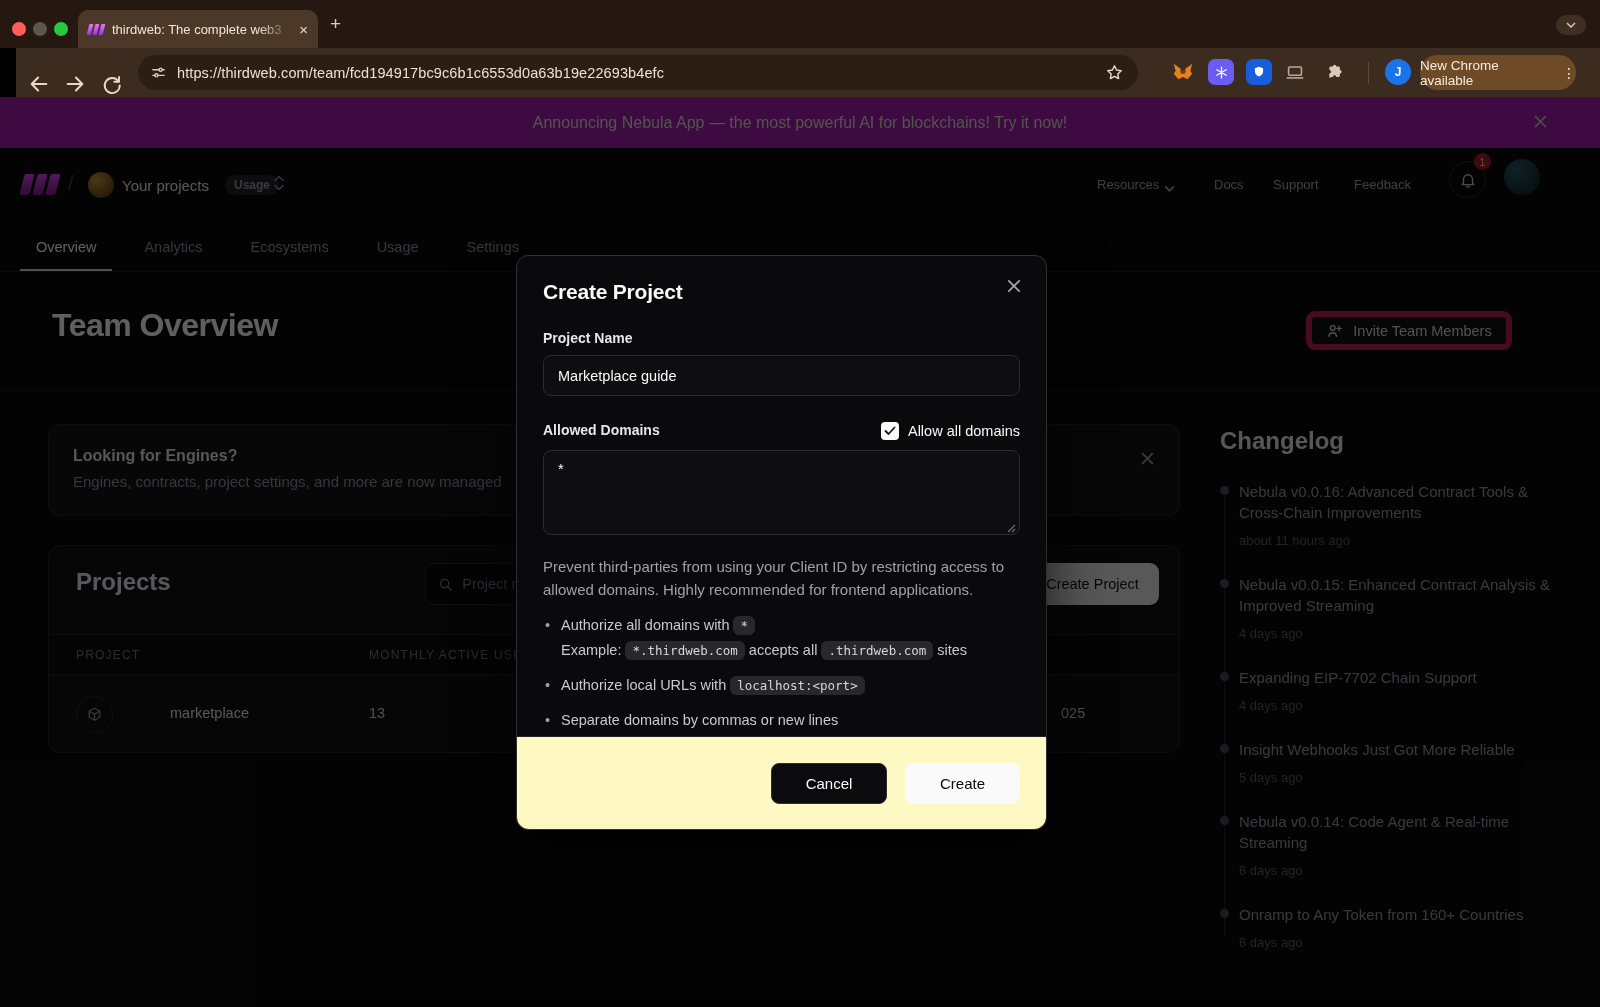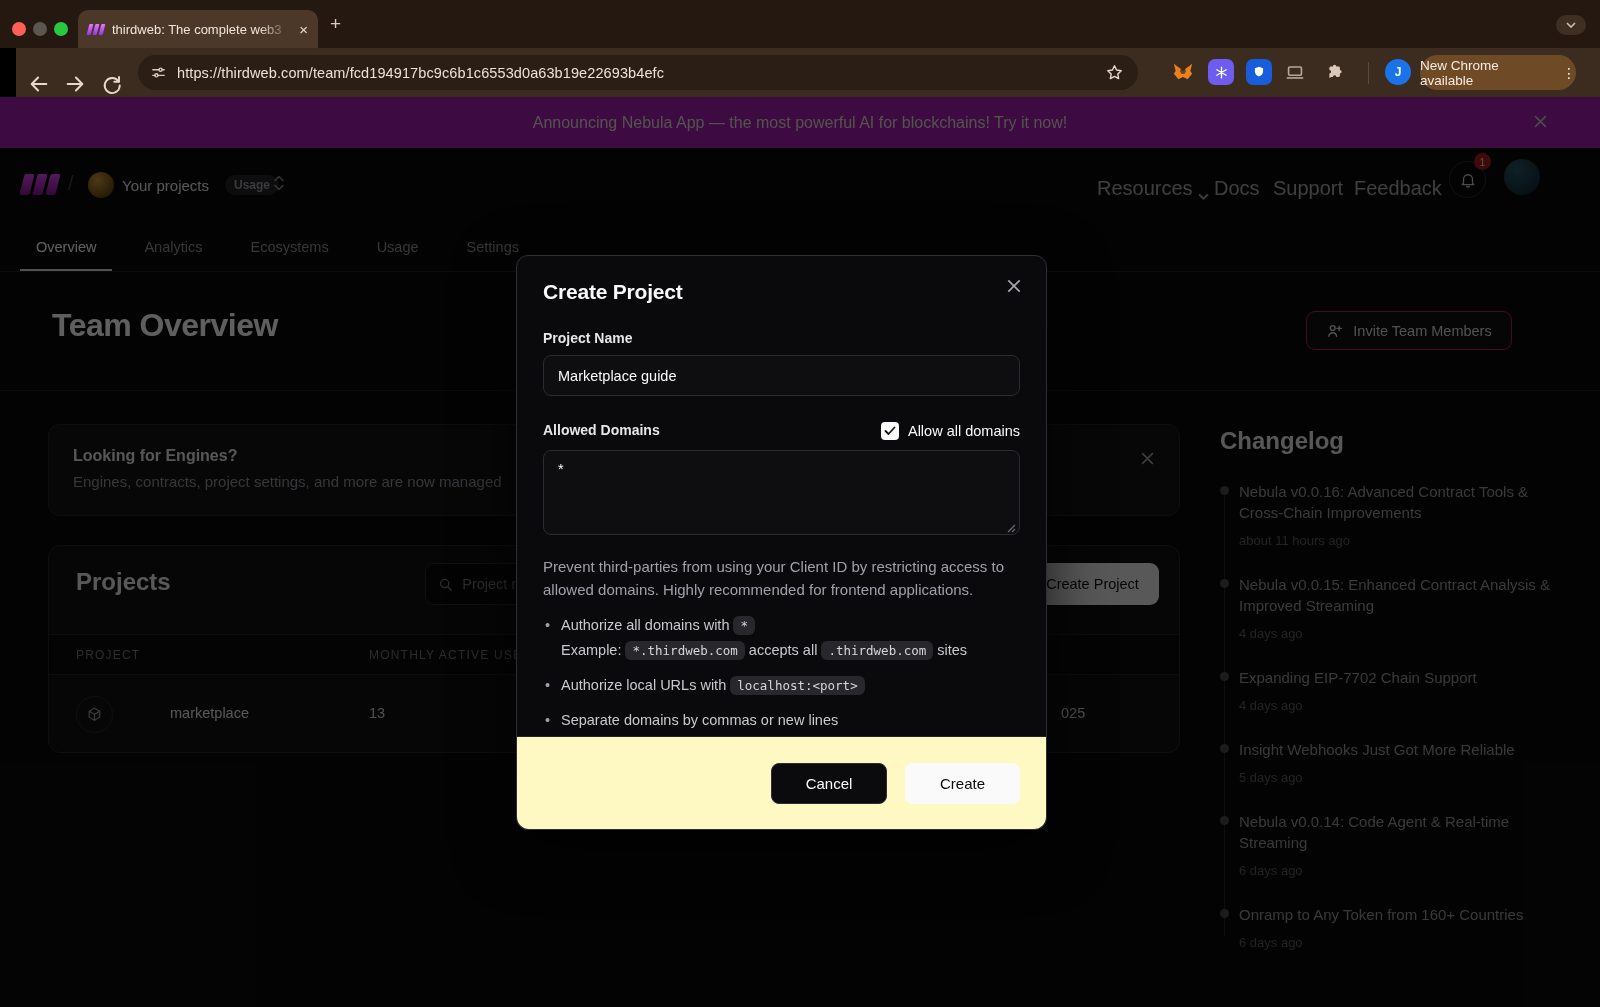--- a/index.html
+++ b/index.html
@@ -50,36 +50,36 @@
   .logo { position:absolute; left:22px; top:26px; display:flex; gap:3px; }
   .logo .bar { width:10px; height:21px; border-radius:2px; transform:skewX(-14deg);
                background:linear-gradient(180deg,#d946ef 0%,#86198f 100%); }
   .crumb-slash { position:absolute; left:68px; top:24px; color:#3f3f46; font-size:20px; }
   .team-avatar { position:absolute; left:88px; top:24px; width:26px; height:26px; border-radius:50%;
                  background:radial-gradient(circle at 35% 30%,#c9953d,#6d4b18 70%,#3c2a0e); }
   .team-name { position:absolute; left:122px; top:29px; font-size:15px; color:#e4e4e7; }
   .plan-badge { position:absolute; left:225px; top:27px; background:#222227; color:#9b9ba3;
                 font-size:12px; font-weight:bold; padding:3px 9px; border-radius:10px; }
   .team-switch { position:absolute; left:273px; top:26px; color:#8a8a93; }
-  .hnav { position:absolute; top:29px; font-size:20px; color:#a5a5ad; display:flex; align-items:flex-end; gap:5px; }
+  .hnav { position:absolute; top:29px; font-size:13px; color:#a5a5ad; display:flex; align-items:flex-end; gap:5px; }
   .bell-wrap { position:absolute; left:1449px; top:13px; width:37px; height:37px; border-radius:50%;
                border:1px solid #2a2a2e; display:flex; align-items:center; justify-content:center; color:#c8c8cf; }
   .bell-badge { position:absolute; left:1474px; top:5px; min-width:17px; height:17px; border-radius:9px;
                 background:#a41f1f; color:#f4caca; font-size:10.5px; display:flex; align-items:center; justify-content:center; }
   .user-avatar { position:absolute; left:1504px; top:11px; width:36px; height:36px; border-radius:50%;
                  background:radial-gradient(circle at 35% 30%,#2c5563,#14303c 70%,#0d2129); }
 
   .navtabs { position:absolute; left:0; top:125px; width:1600px; height:50px; border-bottom:1px solid #1e1e22;
              display:flex; align-items:center; padding-left:36px; gap:48px; }
   .navtab { font-size:14.5px; color:#8f8f97; }
   .navtab.active { color:#fafafa; position:relative; }
   .navtab.active::after { content:""; position:absolute; left:-16px; right:-16px; bottom:-16px; height:2px; background:#d4d4d8; }
 
   .page-title { position:absolute; left:52px; top:210px; font-size:32px; font-weight:bold; color:#fafafa; letter-spacing:-.5px; }
-  .invite-btn { position:absolute; left:1306px; top:214px; width:206px; height:39px; border:1px solid #be185d;
+  .invite-btn { position:absolute; left:1306px; top:214px; width:206px; height:39px; border:6px solid #be185d;
                 border-radius:9px; display:flex; align-items:center; justify-content:center; gap:9px;
                 color:#d6d6db; font-size:14.5px; background:#101013; }
   .head-divider { position:absolute; left:0; top:293px; width:1600px; height:1px; background:#1e1e22; }
 
   .engines-card { position:absolute; left:48px; top:327px; width:1132px; height:92px; background:#131316;
                   border:1px solid #27272b; border-radius:12px; padding:22px 24px; }
   .engines-title { font-size:16px; font-weight:bold; color:#e4e4e7; }
   .engines-desc { margin-top:8px; font-size:15px; color:#90909a; white-space:nowrap; overflow:hidden; }
   .engines-close { position:absolute; right:24px; top:26px; color:#a5a5ad; }
 

